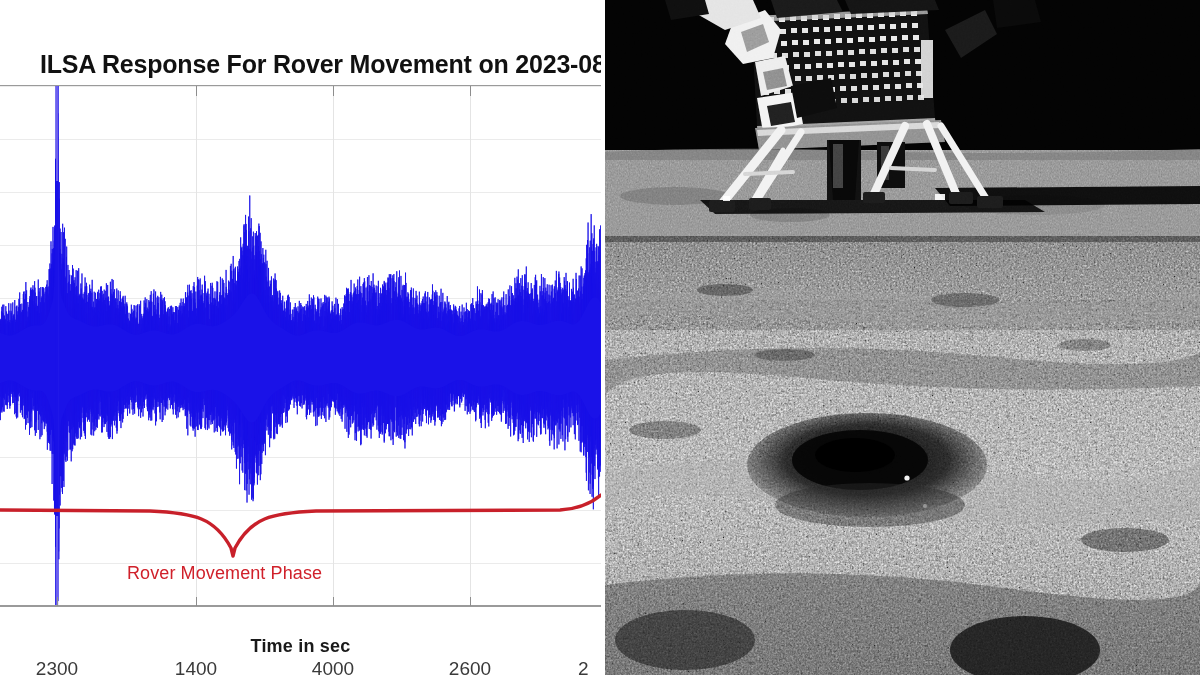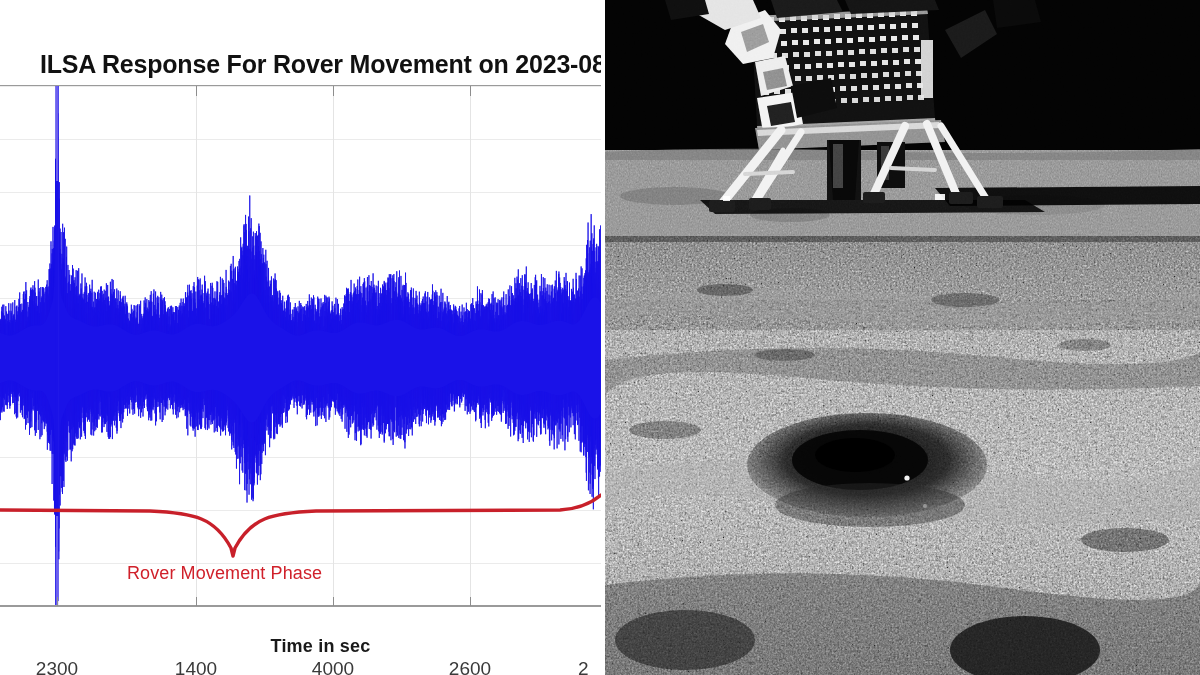--- a/index.html
+++ b/index.html
@@ -24,21 +24,21 @@
   .vgrid{position:absolute;top:0;width:1px;height:520px;background:#e4e4e4;}
   .xtick{position:absolute;top:0px;width:1px;height:10px;background:#8d8d8d;}
   .xtick-bottom{position:absolute;top:597px;width:1px;height:9px;background:#8d8d8d;}
 
   .xlabel{
     position:absolute;top:610px;font-size:19px;color:#3a3a3a;
     text-align:center;white-space:nowrap;margin-top:48px;
   }
   #xaxis-title{
     position:absolute;left:0;top:636px;width:601px;text-align:center;
-    font-size:18px;font-weight:bold;color:#1a1a1a;letter-spacing:0.2px;padding-left:20px;
+    font-size:18px;font-weight:bold;color:#1a1a1a;letter-spacing:0.2px;
   }
 
   
   #waveform{position:absolute;left:0;top:0;width:601px;height:520px;}
 
   
   #brace-svg{position:absolute;left:0;top:0;width:601px;height:520px;}
   #rover-phase-label{
     position:absolute;left:127px;top:563px;
     font-size:18px;font-weight:normal;color:#d0202a;white-space:nowrap;

